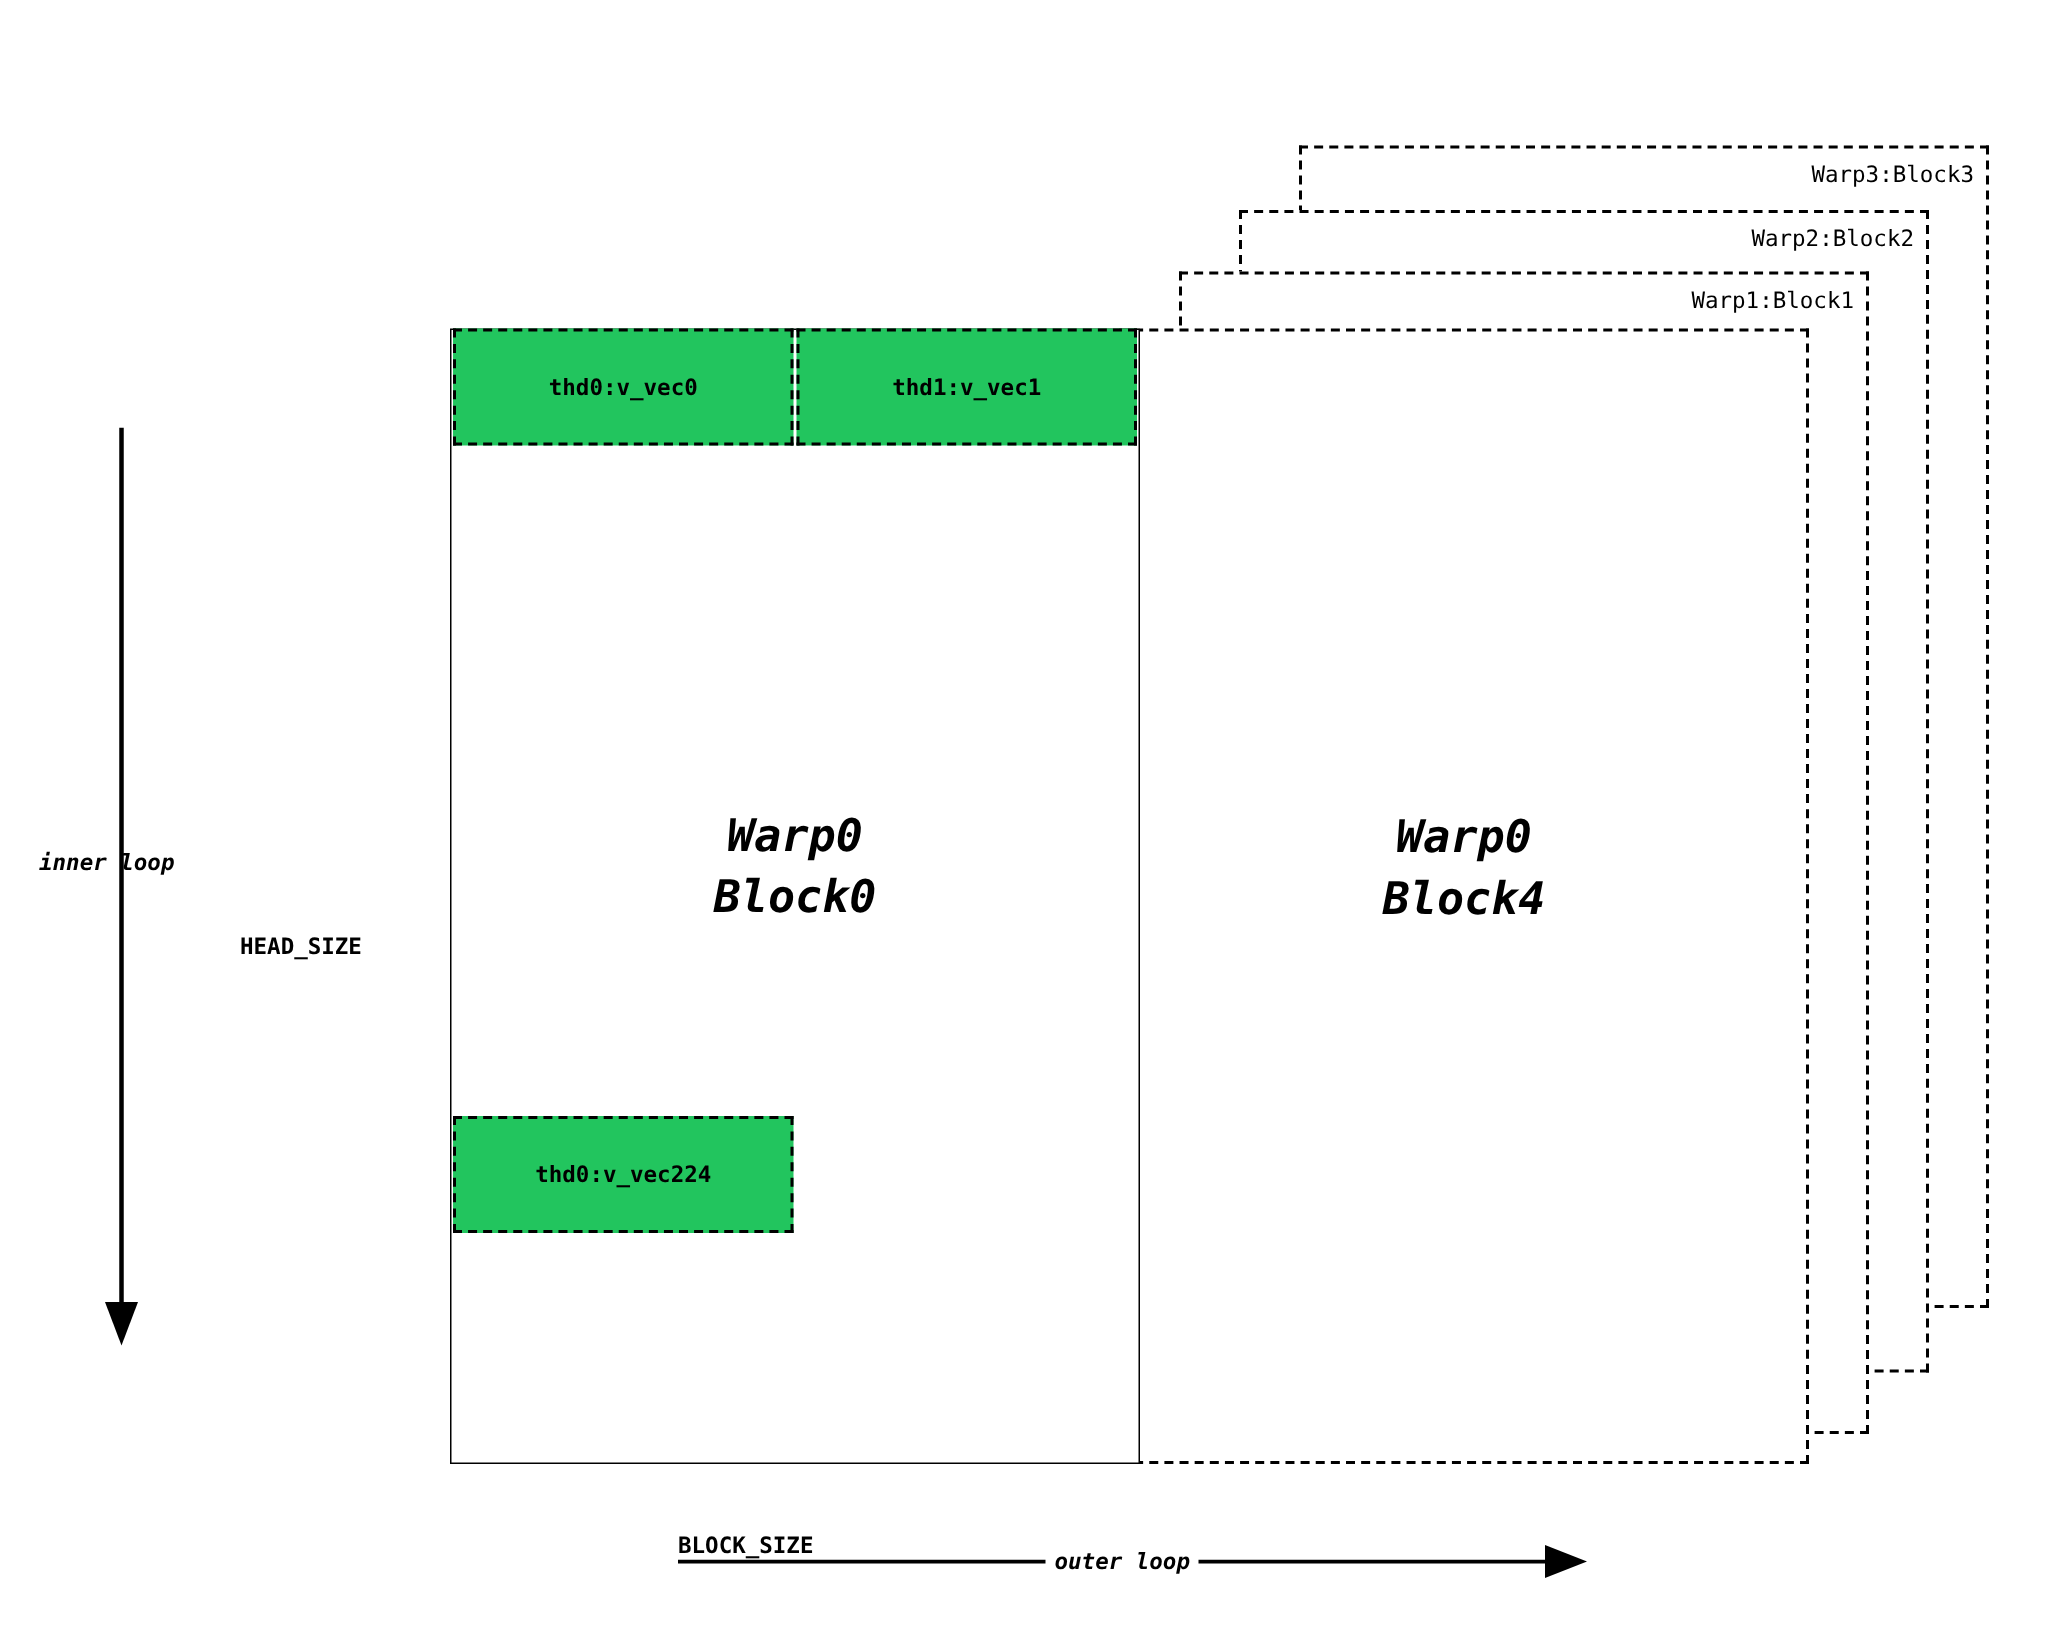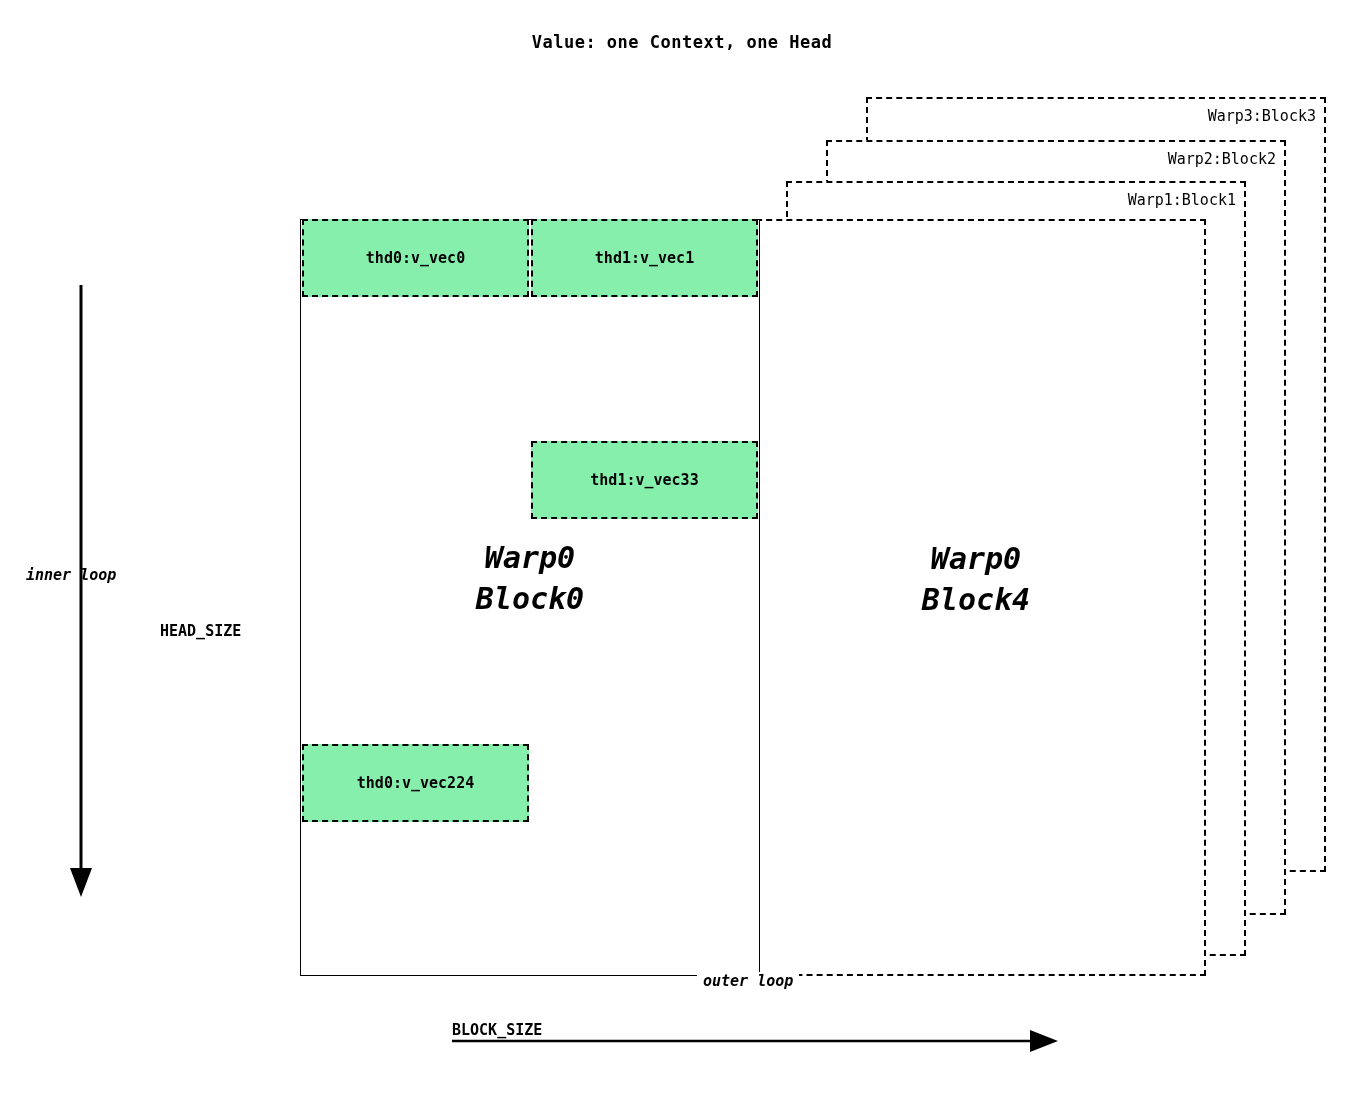--- a/index.html
+++ b/index.html
@@ -76,21 +76,21 @@
     font-weight: bold;
     font-size: 30px;
     line-height: 1.35;
   }
 
   
   .cell {
     position: absolute;
     border: 2.5px dashed #000;
     box-sizing: border-box;
-    background: #86efac;
+    background: #22c55e;
     display: flex;
     align-items: center;
     justify-content: center;
     font-size: 15px;
     font-weight: bold;
     white-space: nowrap;
   }
   .italic-label {
     font-size: 15px;
     font-weight: bold;
@@ -103,21 +103,20 @@
     white-space: nowrap;
     margin-top: 36px;
   }
   svg { display: block; }
 </style>
 </head>
 <body>
 
 <div id="stage">
 
-  <div class="abs title">Value: one Context, one Head</div>
 
   <div class="abs stack-card" style="left:866px; top:97px; width:460px; height:775px;">
     <span class="stack-label">Warp3:Block3</span>
   </div>
 
   <div class="abs stack-card" style="left:826px; top:140px; width:460px; height:775px;">
     <span class="stack-label">Warp2:Block2</span>
   </div>
 
   <div class="abs stack-card" style="left:786px; top:181px; width:460px; height:775px;">
@@ -134,33 +133,32 @@
   <div class="abs block0" style="left:300px; top:219px; width:460px; height:757px;">
     <div class="block0-caption" style="top:318px;">
       <span>Warp0</span><br>
       <span>Block0</span>
     </div>
   </div>
 
   <div class="abs cell" style="left:302px; top:219px; width:227px; height:78px;">thd0:v_vec0</div>
   <div class="abs cell" style="left:531px; top:219px; width:227px; height:78px;">thd1:v_vec1</div>
 
-  <div class="abs cell" style="left:531px; top:441px; width:227px; height:78px;">thd1:v_vec33</div>
 
   <div class="abs cell" style="left:302px; top:744px; width:227px; height:78px;">thd0:v_vec224</div>
 
   <svg class="abs" style="left:60px; top:285px;" width="60" height="615" viewBox="0 0 60 615">
     <line x1="21" y1="0" x2="21" y2="595" stroke="#000" stroke-width="3"></line>
     <polygon points="21,612 10,583 32,583" fill="#000"></polygon>
   </svg>
 
   <div class="abs italic-label" style="left:26px; top:566px;">inner loop</div>
   <div class="abs axis-label" style="left:160px; top:586px;">HEAD_SIZE</div>
 
   <div class="abs axis-label" style="left:452px; top:985px;">BLOCK_SIZE</div>
 
   <svg class="abs" style="left:452px; top:1026px;" width="610" height="30" viewBox="0 0 610 30">
     <line x1="0" y1="15" x2="588" y2="15" stroke="#000" stroke-width="2.5"></line>
     <polygon points="606,15 578,4 578,26" fill="#000"></polygon>
   </svg>
-  <div class="abs italic-label" style="left:697px; top:972px; background:#ffffff; padding:0 6px;">outer loop</div>
+  <div class="abs italic-label" style="left:697px; top:1032px; background:#ffffff; padding:0 6px;">outer loop</div>
 
 </div>
 
 </body></html>

